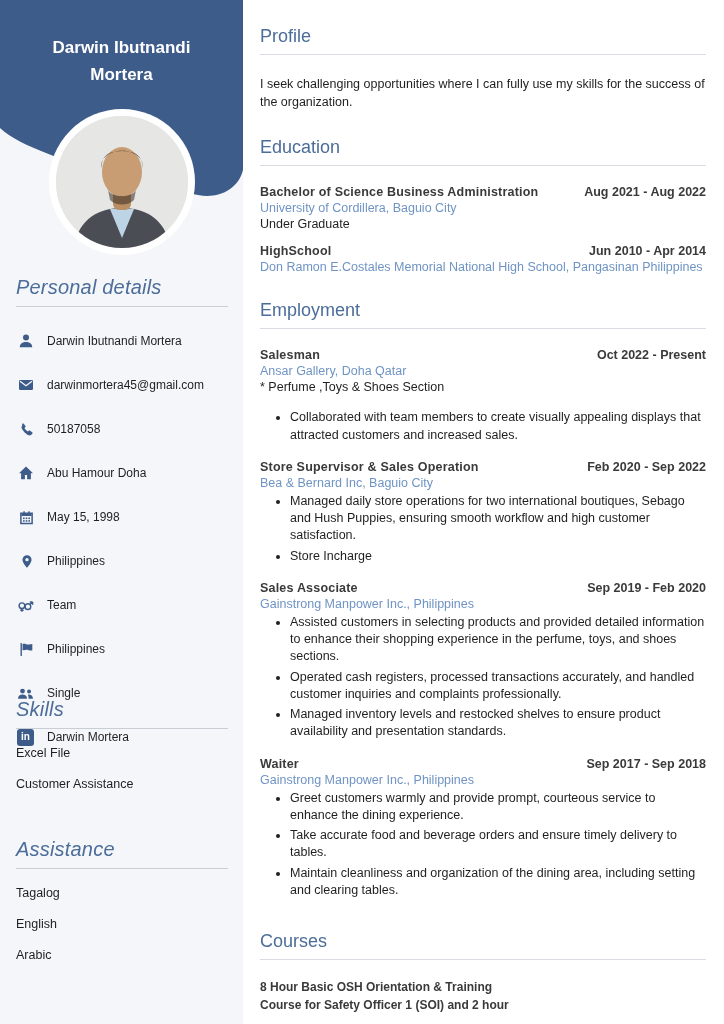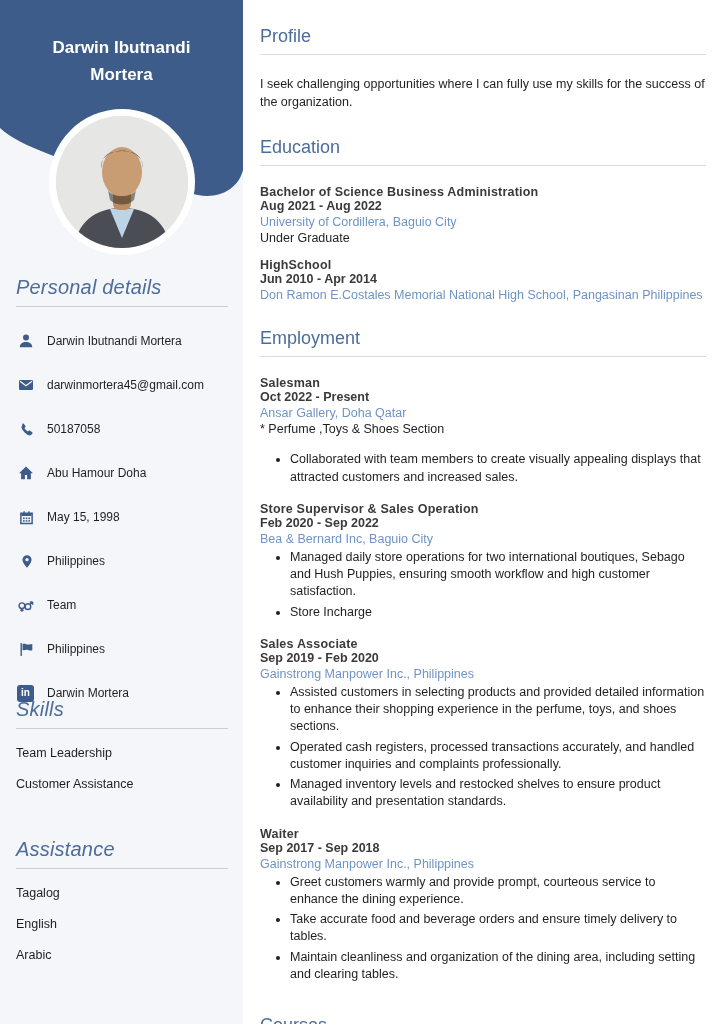--- a/index.html
+++ b/index.html
@@ -40,21 +40,21 @@
   .plain-item{font-size:12.5px;margin-top:17px;color:var(--text);}
 
   
   .main{position:absolute;left:243px;top:0;width:481px;height:1024px;background:#fff;
     padding:26px 18px 0 17px;}
   .main-h{color:var(--heading);font-size:18px;font-weight:400;}
   .main-rule{border:none;border-top:1px solid var(--divider);margin-top:7px;}
   .body-text{font-size:12.5px;line-height:1.45;margin-top:20px;}
   .sec{margin-top:26px;}
   .entry{margin-top:16px;}
-  .entry-head{display:flex;justify-content:space-between;align-items:baseline;flex-direction:column;}
+  .entry-head{display:flex;justify-content:space-between;align-items:baseline;}
   .entry-title{font-size:12.5px;font-weight:bold;color:var(--bold-text);letter-spacing:.2px;}
   .entry-dates{font-size:12.5px;font-weight:bold;color:var(--bold-text);white-space:nowrap;}
   .entry-link{font-size:12.5px;color:var(--link);margin-top:2px;}
   .entry-note{font-size:12.5px;margin-top:2px;}
   ul.bullets{margin:3px 0 0 0;padding-left:30px;}
   ul.bullets.gap{margin-top:15px;}
   ul.bullets li{font-size:12.5px;line-height:1.38;margin-bottom:3px;}
   .courses-block{margin-top:18px;}
   .course-line{font-size:12px;font-weight:bold;color:var(--bold-text);line-height:1.5;}
 </style>
@@ -170,33 +170,44 @@
       <div class="pd-row">
         <span class="pd-icon">
           <svg viewBox="0 0 16 16" width="15" height="15" fill="#3e5c8a">
               <rect x="1.6" y="1" width="1.5" height="14" rx=".7"></rect>
               <path d="M3.8 2.2 C6.5 1.2 8.5 3.4 11 2.6 L14.2 2.2 V8.8 C11.5 9.8 9.5 7.6 7 8.4 L3.8 8.8 Z"></path>
             </svg>
         </span>
         <span class="pd-text">Philippines</span>
       </div>
 
+      <div class="pd-row">
+        <span class="pd-icon">
+          <svg viewBox="0 0 18 16" width="17" height="15" fill="#3e5c8a">
+              <circle cx="5.8" cy="5.4" r="2.6"></circle>
+              <path d="M1 13.6c0-3 2.2-4.5 4.8-4.5s4.8 1.5 4.8 4.5z"></path>
+              <circle cx="12.8" cy="5.8" r="2.1"></circle>
+              <path d="M11.6 9.1c2.9-.3 5.4 1.3 5.4 4.5h-4.7c0-1.9-.3-3.4-.7-4.5z"></path>
+            </svg>
+        </span>
+        <span class="pd-text">Single</span>
+      </div>
 
       <div class="pd-row">
         <span class="pd-icon">
           <span class="li-badge">in</span>
         </span>
         <span class="pd-text">Darwin Mortera</span>
       </div>
     </section>
 
     <section class="side-section" style="top:698px">
       <div class="side-h">Skills</div>
       <hr class="side-rule">
-      <div class="plain-item">Team Leadership</div>
+      <div class="plain-item">Excel File</div>
       <div class="plain-item">Customer Assistance</div>
     </section>
 
     <section class="side-section" style="top:838px">
       <div class="side-h">Assistance</div>
       <hr class="side-rule">
       <div class="plain-item">Tagalog</div>
       <div class="plain-item">English</div>
       <div class="plain-item">Arabic</div>
     </section>

